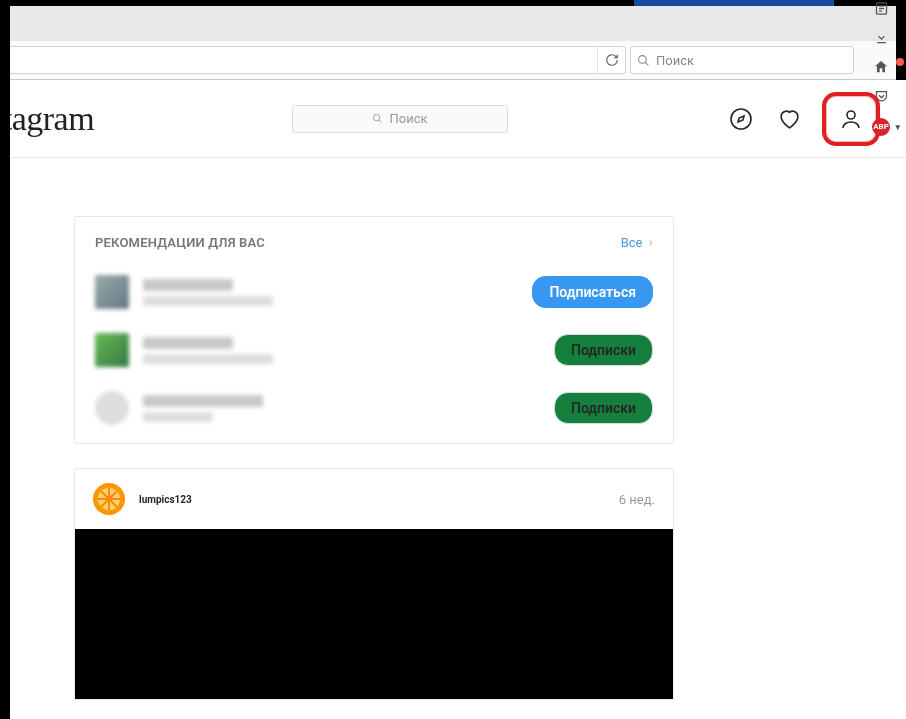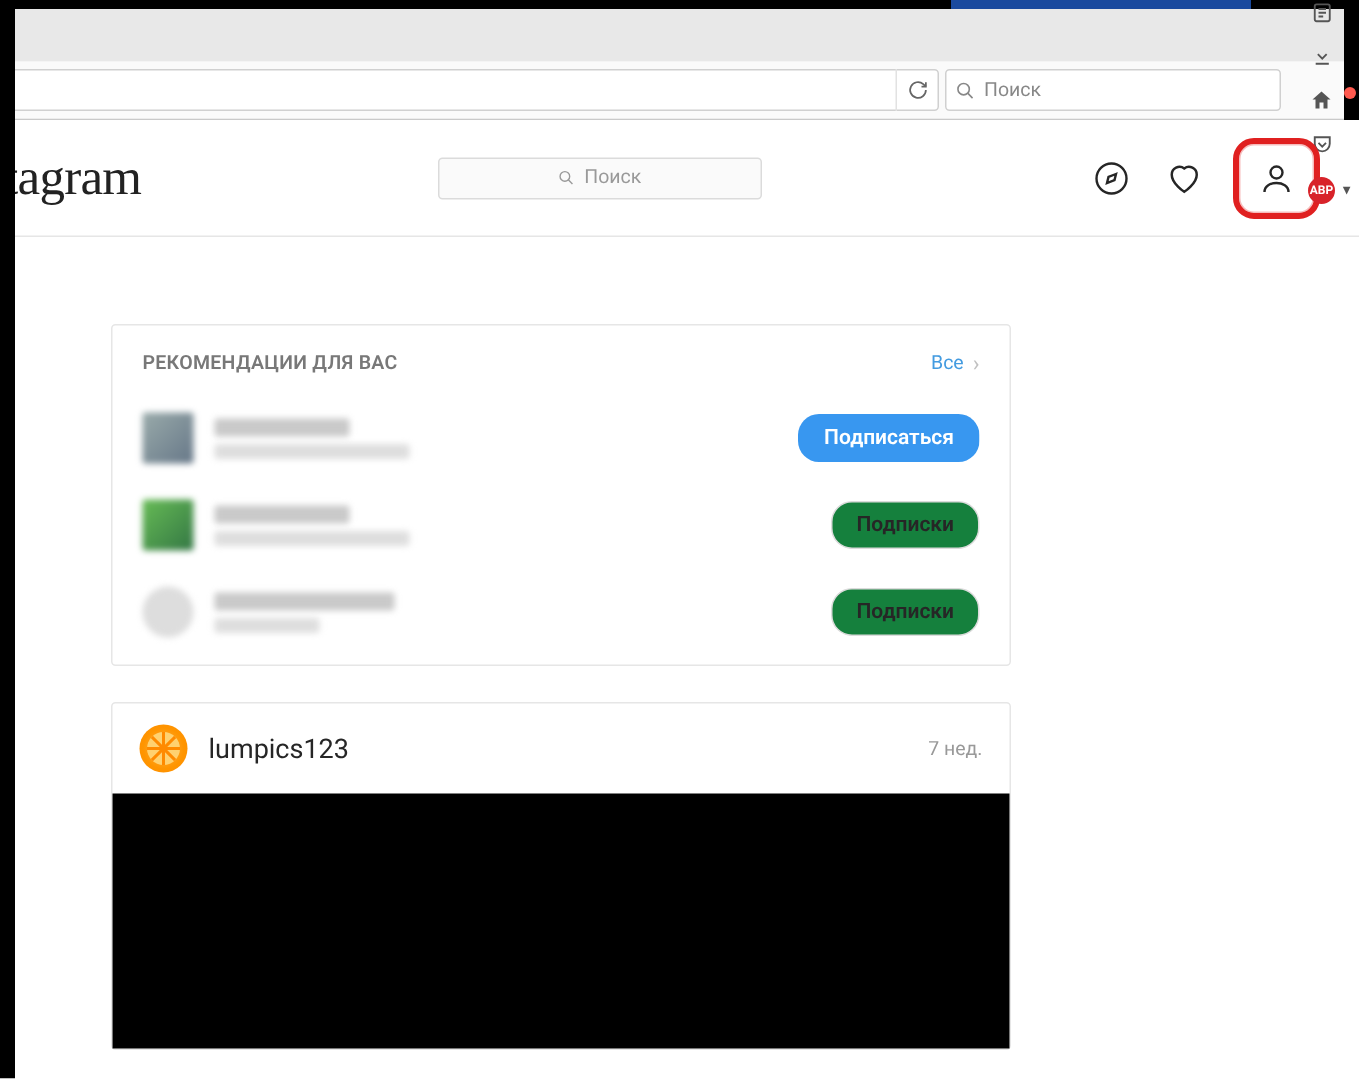--- a/index.html
+++ b/index.html
@@ -47,21 +47,21 @@
   .btn { font-size:14px; font-weight:600; padding: 7px 16px; border-radius:14px; cursor:pointer; border:1px solid transparent;}
   .btn-primary { background:#3897f0; color:#fff; }
   .btn-outline { background:#15803d; color:#262626; border-color:#dbdbdb; }
   
   .post { margin-top: 24px; }
   .post-head { display:flex; align-items:center; padding: 14px 18px; gap:14px;}
   .post-avatar { width:32px; height:32px; border-radius:50%; background: radial-gradient(circle at 50% 50%, #ffb347 0%, #ff9500 60%, #ff8c00 100%); position:relative; display:flex;align-items:center;justify-content:center;}
   .post-avatar::before{content:""; width:22px;height:22px;border-radius:50%; background:#ffd170;}
   .post-avatar::after{content:""; position:absolute; width:2px;height:22px;background:#ff8a00; box-shadow: 0 0 0 0 #ff8a00; transform:rotate(0deg);}
   .seg{position:absolute;width:22px;height:2px;background:#ff8a00;}
-  .post-user { font-size:18px; font-weight:400; color:#262626;}
+  .post-user { font-size:10px; font-weight:700; color:#262626;}
   .post-time { font-size:13px; color:#999;}
   .post-media { height:170px; background:#000; }
   
   .left-black { position:absolute; left:0; top:6px; width:10px; height:713px; background:#000;}
   
   svg { display:block; }
 </style>
 </head>
 <body>
 
@@ -206,18 +206,18 @@
     <div class="card post">
       <div class="post-head">
         <div class="post-avatar">
           <div class="seg" style="transform:rotate(0deg)"></div>
           <div class="seg" style="transform:rotate(45deg)"></div>
           <div class="seg" style="transform:rotate(90deg)"></div>
           <div class="seg" style="transform:rotate(135deg)"></div>
         </div>
         <div class="post-user">lumpics123</div>
         <div class="spacer"></div>
-        <div class="post-time">7 нед.</div>
+        <div class="post-time">6 нед.</div>
       </div>
       <div class="post-media"></div>
     </div>
   </div>
 </div>
 
 </body></html>

